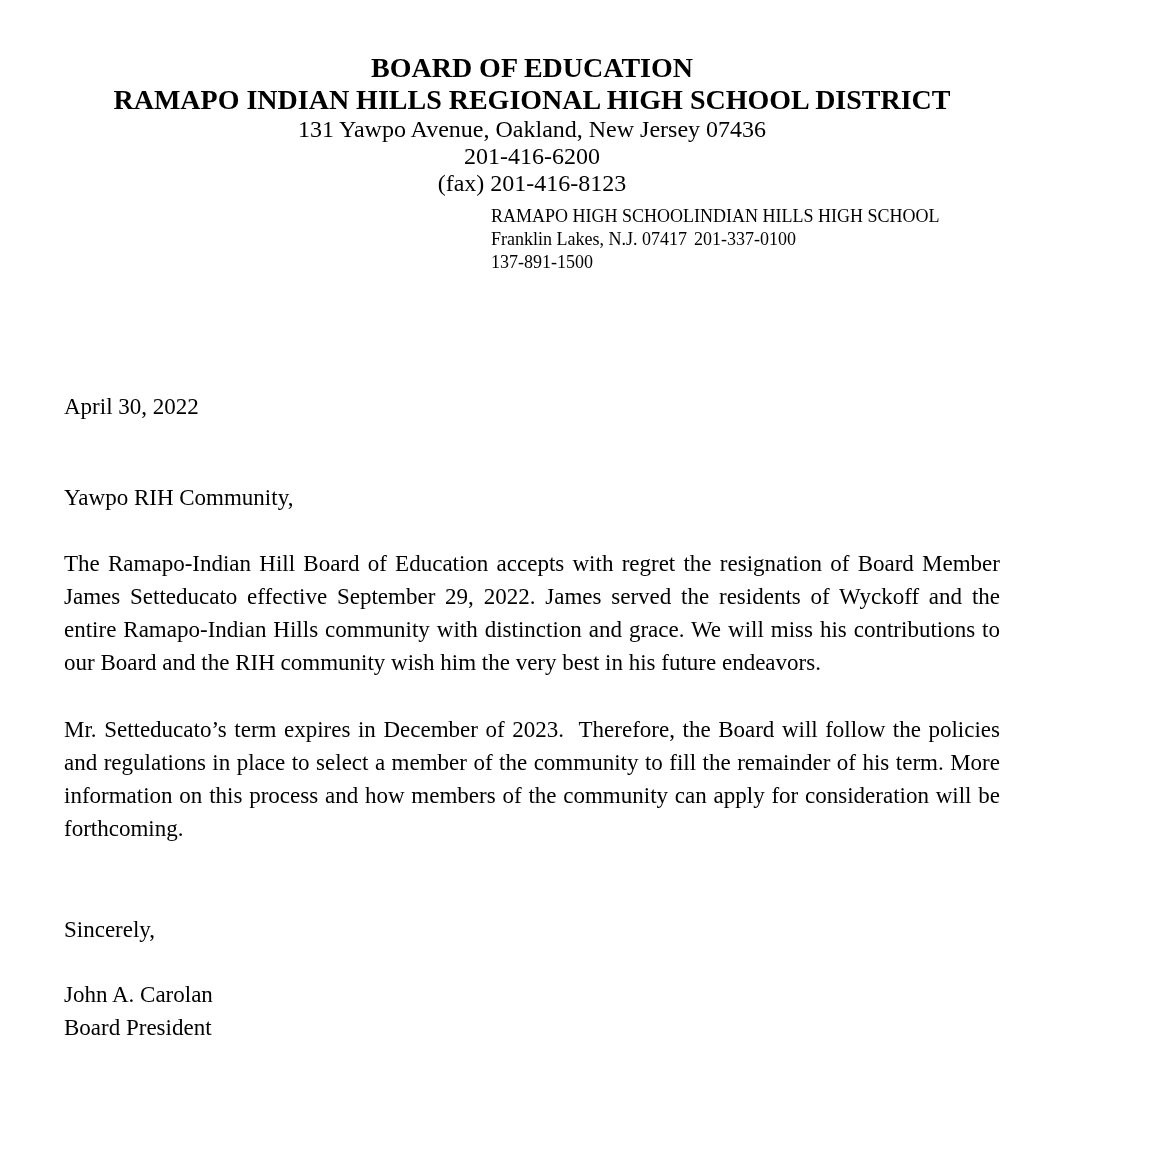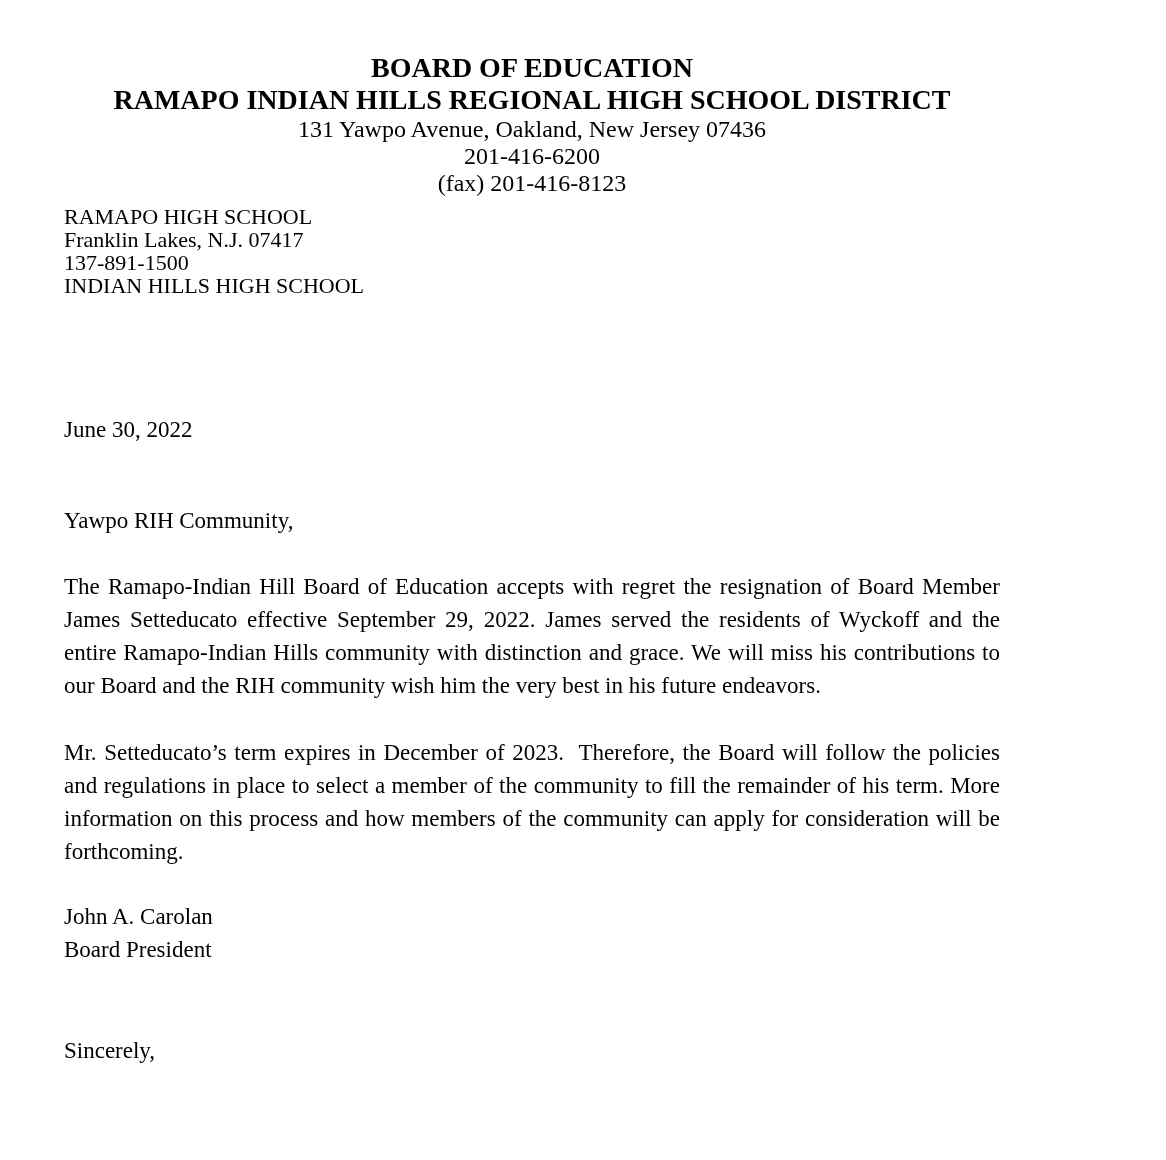--- a/index.html
+++ b/index.html
@@ -26,26 +26,25 @@
     white-space: nowrap;
   }
   .addr-line {
     font-size: 24px;
     line-height: 27px;
     white-space: nowrap;
   }
   
   .schools-row {
     display: flex;
-    justify-content: space-between;
+    justify-content: flex-end;
     margin-top: 8px;
-    font-size: 22px;
+    font-size: 18px;
     line-height: 23px;
     text-align: left;
-    flex-direction: column;
   }
   .school-block.right { width: 306px; }
   .school-line { white-space: nowrap; }
   
   .body-text { font-size: 23px; line-height: 33px; }
   .date-line   { margin-top: 116px; }
   .salutation  { margin-top: 58px; }
   .para        { text-align: justify; }
   .para-1      { margin-top: 33px; }
   .para-2      { margin-top: 34px; }
@@ -67,32 +66,33 @@
     </div>
 
     <div class="schools-row">
       <div class="school-block left">
         <div class="school-line">RAMAPO HIGH SCHOOL</div>
         <div class="school-line">Franklin Lakes, N.J. 07417</div>
         <div class="school-line">137-891-1500</div>
       </div>
       <div class="school-block right">
         <div class="school-line">INDIAN HILLS HIGH SCHOOL</div>
+        <div class="school-line">201-337-0100</div>
       </div>
     </div>
 
-    <div class="body-text date-line">June 30, 2022</div>
+    <div class="body-text date-line">April 30, 2022</div>
 
     <div class="body-text salutation">Yawpo RIH Community,</div>
 
     <p class="body-text para para-1">The Ramapo-Indian Hill Board of Education accepts with regret the resignation of Board Member James Setteducato effective September 29, 2022. James served the residents of Wyckoff and the entire Ramapo-Indian Hills community with distinction and grace. We will miss his contributions to our Board and the RIH community wish him the very best in his future endeavors.</p>
 
     <p class="body-text para para-2">Mr. Setteducato’s term expires in December of 2023.&nbsp; Therefore, the Board will follow the policies and regulations in place to select a member of the community to fill the remainder of his term. More information on this process and how members of the community can apply for consideration will be forthcoming.</p>
 
+    <div class="body-text closing">Sincerely,</div>
+
     <div class="body-text signature">
       <div>John A. Carolan</div>
       <div>Board President</div>
     </div>
 
-    <div class="body-text closing">Sincerely,</div>
-
   </div>
 </div>
 
 </body></html>

